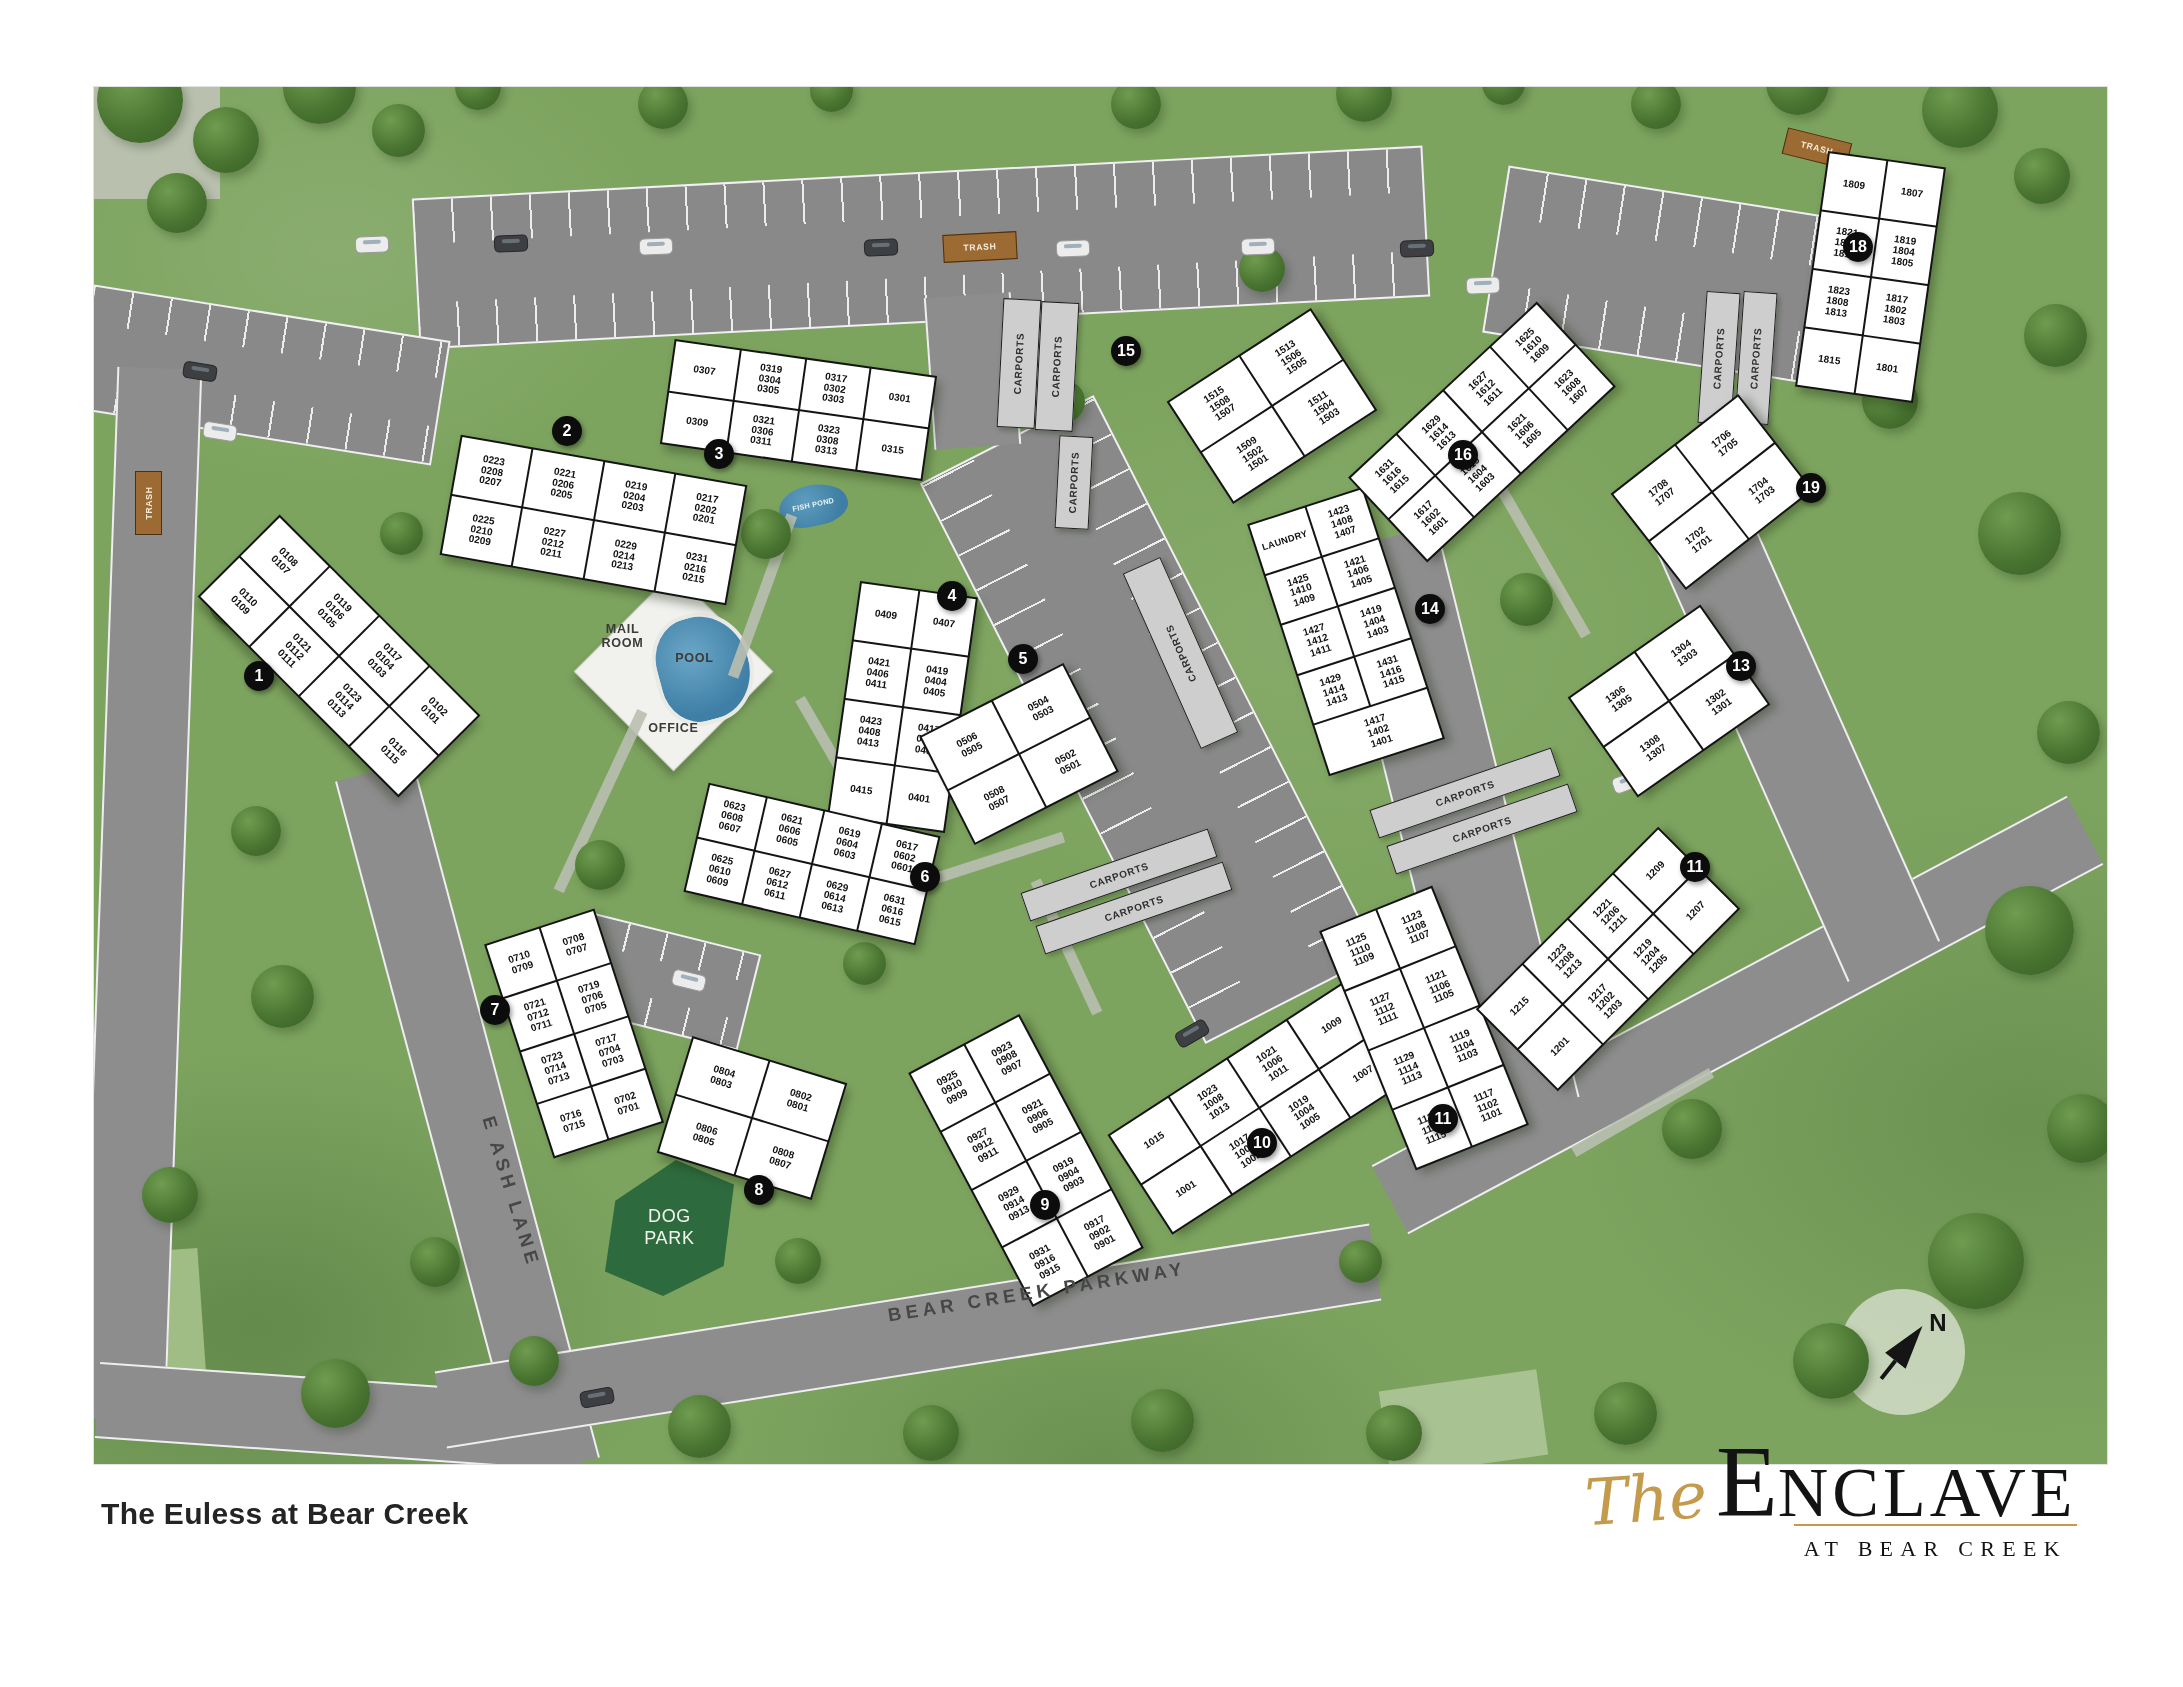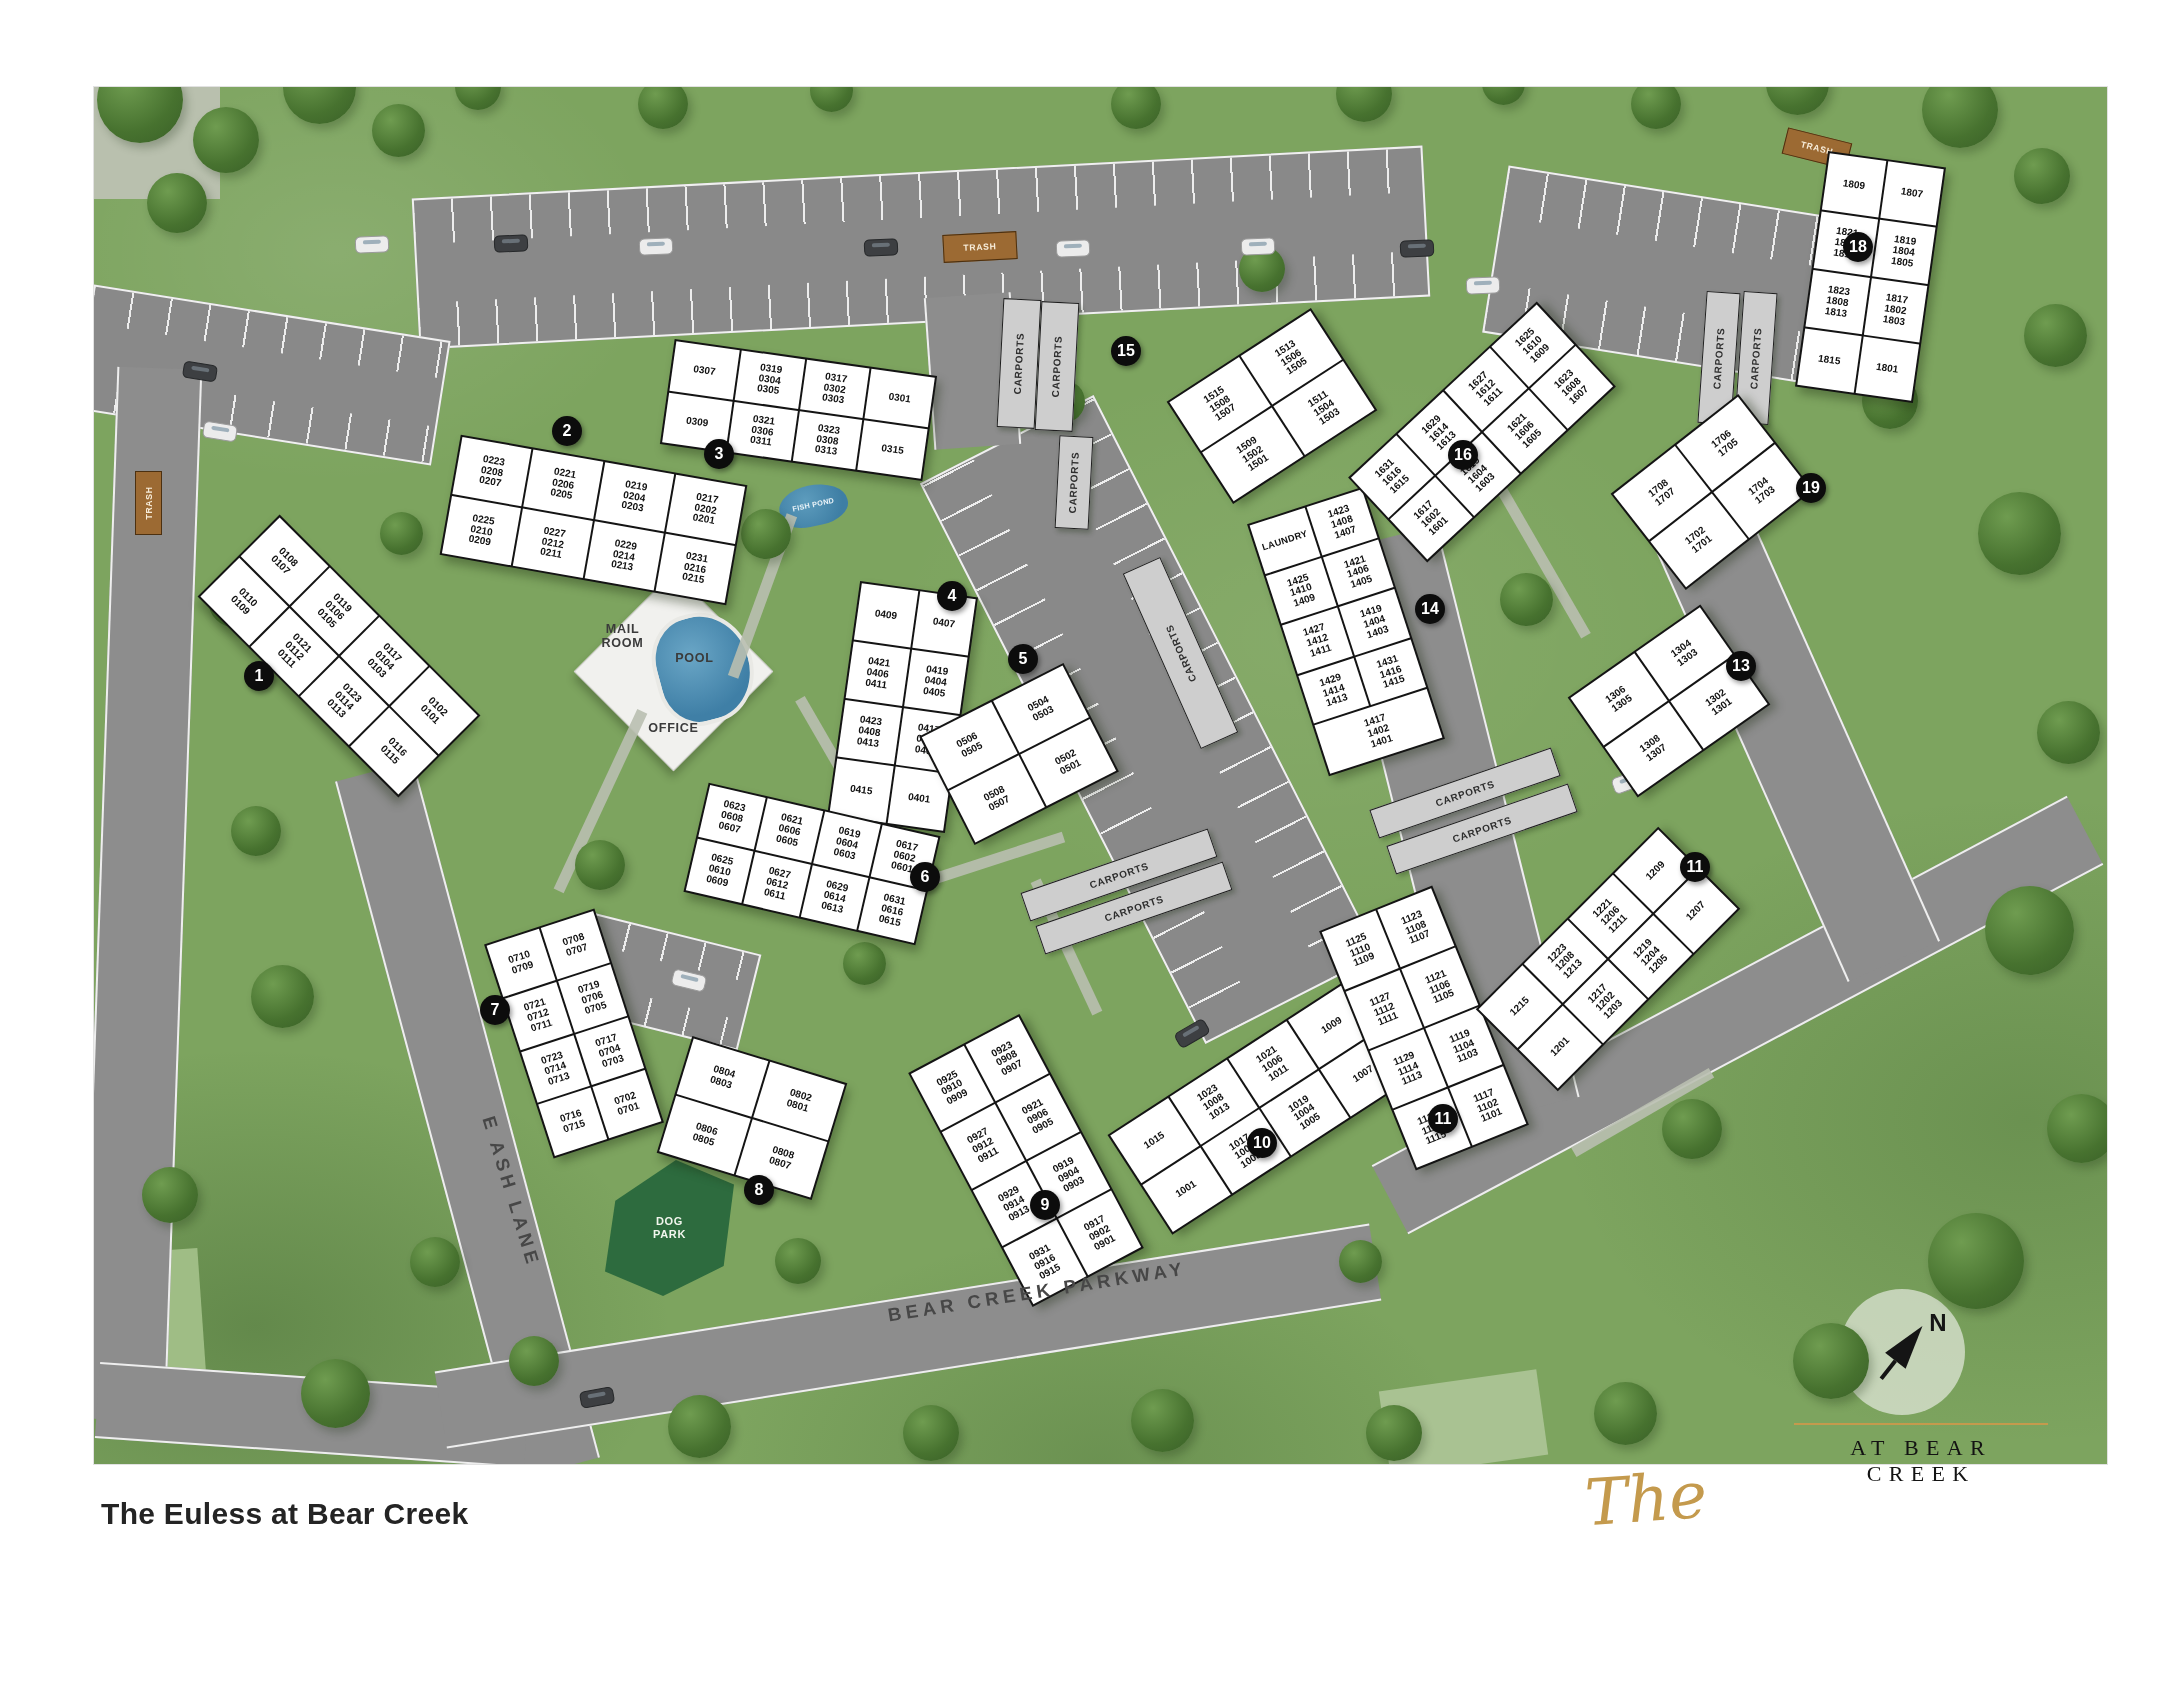--- a/index.html
+++ b/index.html
@@ -71,21 +71,21 @@
     background:radial-gradient(circle at 40% 35%, #6aa6c6, #3f7fa6 70%);border:4.6px solid #e9e9e5;
     border-radius:48% 58% 55% 45%;box-sizing:border-box;}
   .amen-label{position:absolute;font-size:12.6px;font-weight:700;color:#3b3b3b;letter-spacing:0.7px;text-align:center;line-height:1.15;}
   .fish-pond{position:absolute;left:685px;top:398px;width:69px;height:41px;transform:rotate(-12deg);
     background:radial-gradient(circle at 40% 35%, #5d9cbd, #3e7ea4 75%);border-radius:55% 60% 50% 45%;
     display:flex;align-items:center;justify-content:center;}
   .fish-pond span{font-size:7.3px;font-weight:700;color:#eaf3f8;text-align:center;line-height:1.15;letter-spacing:0.3px;}
   .dog-park{position:absolute;left:511px;top:1073px;width:129px;height:136px;background:#2d6b3e;
     clip-path:polygon(8% 30%,55% 0%,100% 18%,92% 78%,45% 100%,0% 82%);
     display:flex;align-items:center;justify-content:center;}
-  .dog-park span{color:#f2f6ee;font-size:11px;font-weight:700;text-align:center;line-height:1.2;letter-spacing:0.7px;width:60px;}
+  .dog-park span{color:#f2f6ee;font-size:18px;font-weight:400;text-align:center;line-height:1.2;letter-spacing:0.7px;width:60px;}
   .compass{position:absolute;left:1745px;top:1202px;width:126px;height:126px;border-radius:50%;
     background:rgba(238,240,234,.65);display:flex;align-items:center;justify-content:center;}
   .compass .rose{transform:rotate(38deg);display:flex;flex-direction:column;align-items:center;}
   .compass .needle{width:0;height:0;border-left:13.2px solid transparent;border-right:13.2px solid transparent;border-bottom:44px solid #151515;}
   .compass .tail{width:4.6px;height:22.5px;background:#151515;}
   .compass .nlabel{position:absolute;right:18.5px;top:20px;font-size:24px;font-weight:700;color:#151515;}
 
   
   .footer-title{position:absolute;left:101px;top:1497px;font-size:30px;font-weight:700;color:#242424;letter-spacing:0.3px;}
   .footer-line{position:absolute;left:101px;top:1551px;font-size:22.5px;color:#2e2e2e;display:flex;align-items:center;}
@@ -964,19 +964,20 @@
       <div class="badge" style="left: 1749px; top: 145px; width: 30px; height: 30px;">18</div>
       <div class="street" style="left: 417px; top: 1105px; transform: translate(-50%, -50%) rotate(73deg);">E ASH LANE</div>
       <div class="street" style="left: 943px; top: 1205px; transform: translate(-50%, -50%) rotate(-9deg);">BEAR CREEK PARKWAY</div>
     </div>
 
   <div class="footer-title">The Euless at Bear Creek</div>
 
   <div class="logo">
     <span class="logo-the">The</span>
     <div class="logo-main">
+      <div class="logo-name"><span class="logo-initial">E</span><span class="logo-rest">NCLAVE</span></div>
       <div class="logo-rule"></div>
       <div class="logo-tagline">AT BEAR CREEK</div>
     </div>
   </div>
 
 </div>
 
 
 </body></html>

